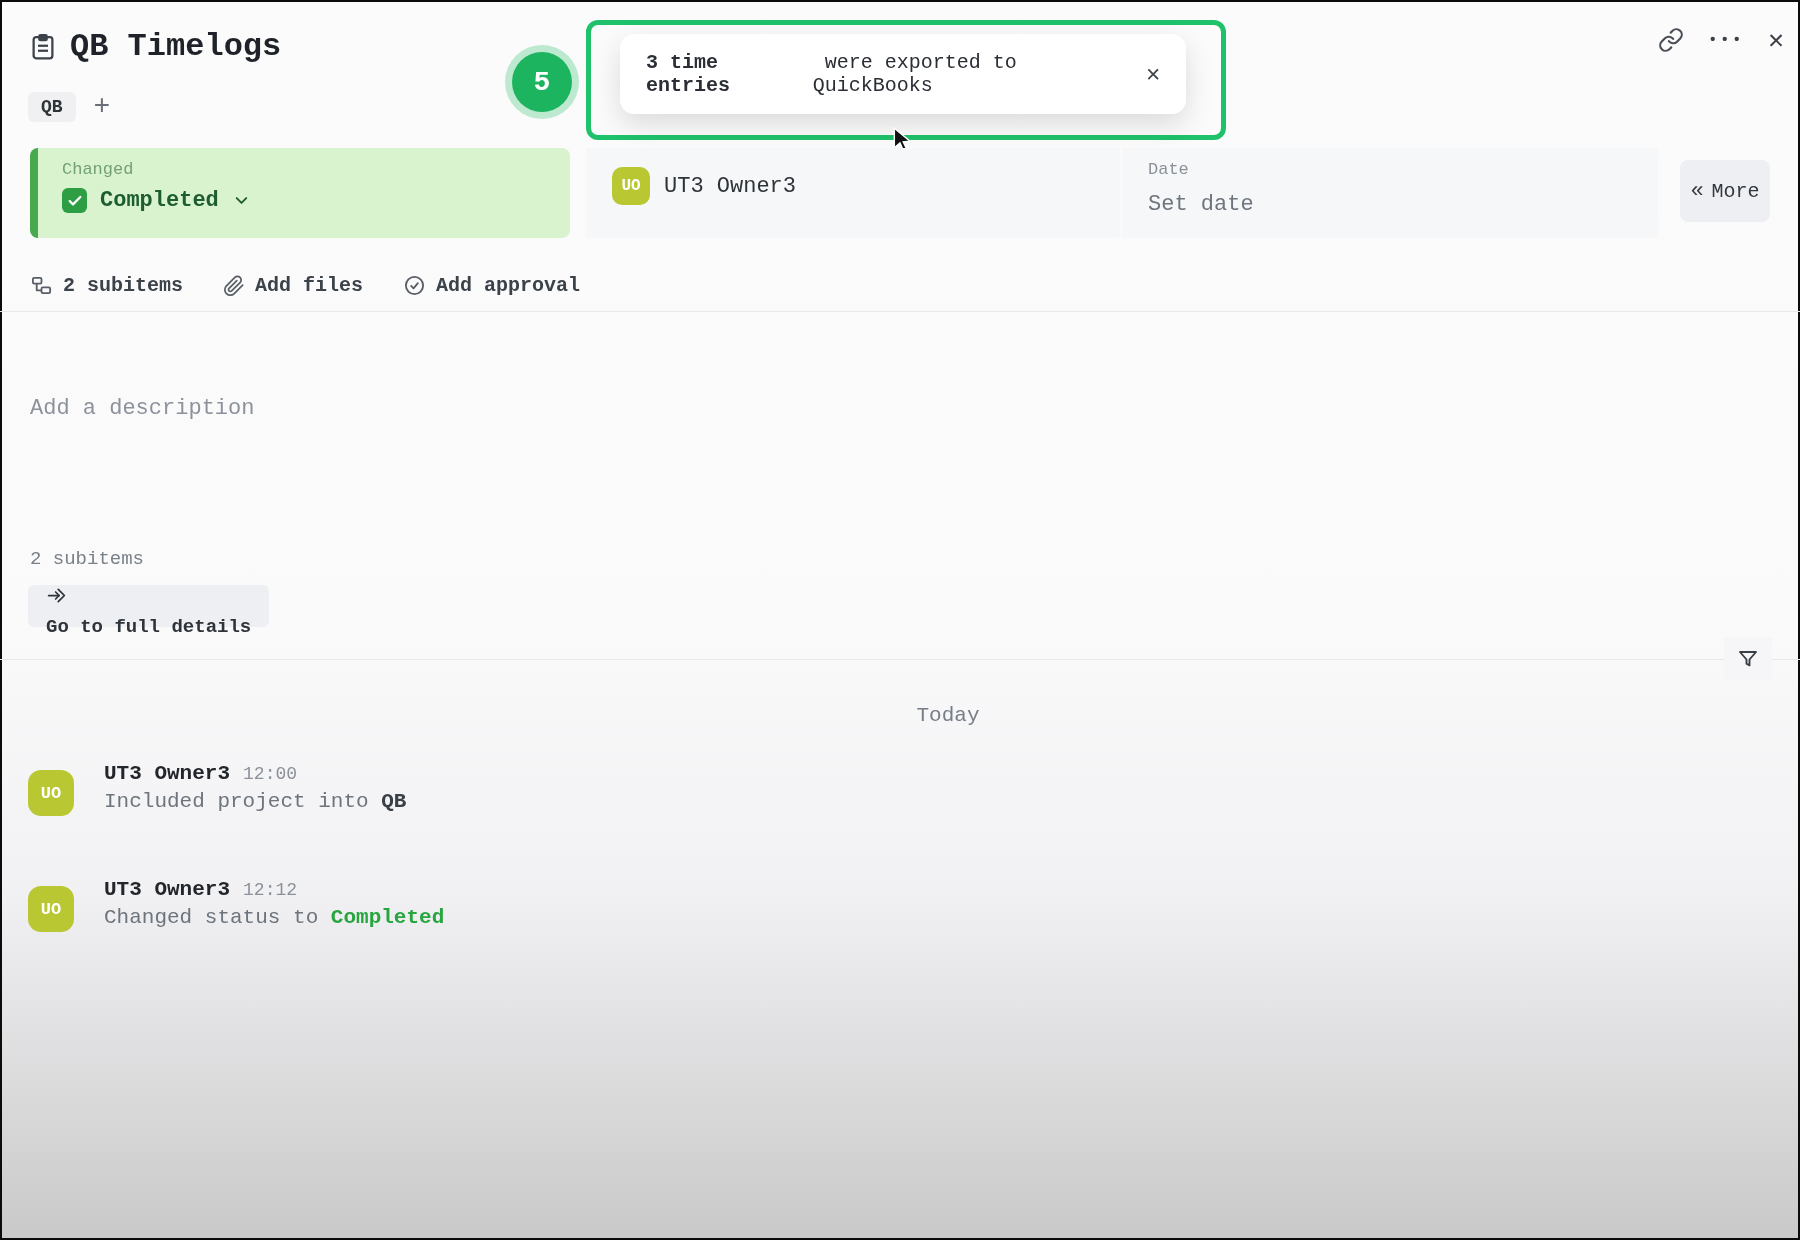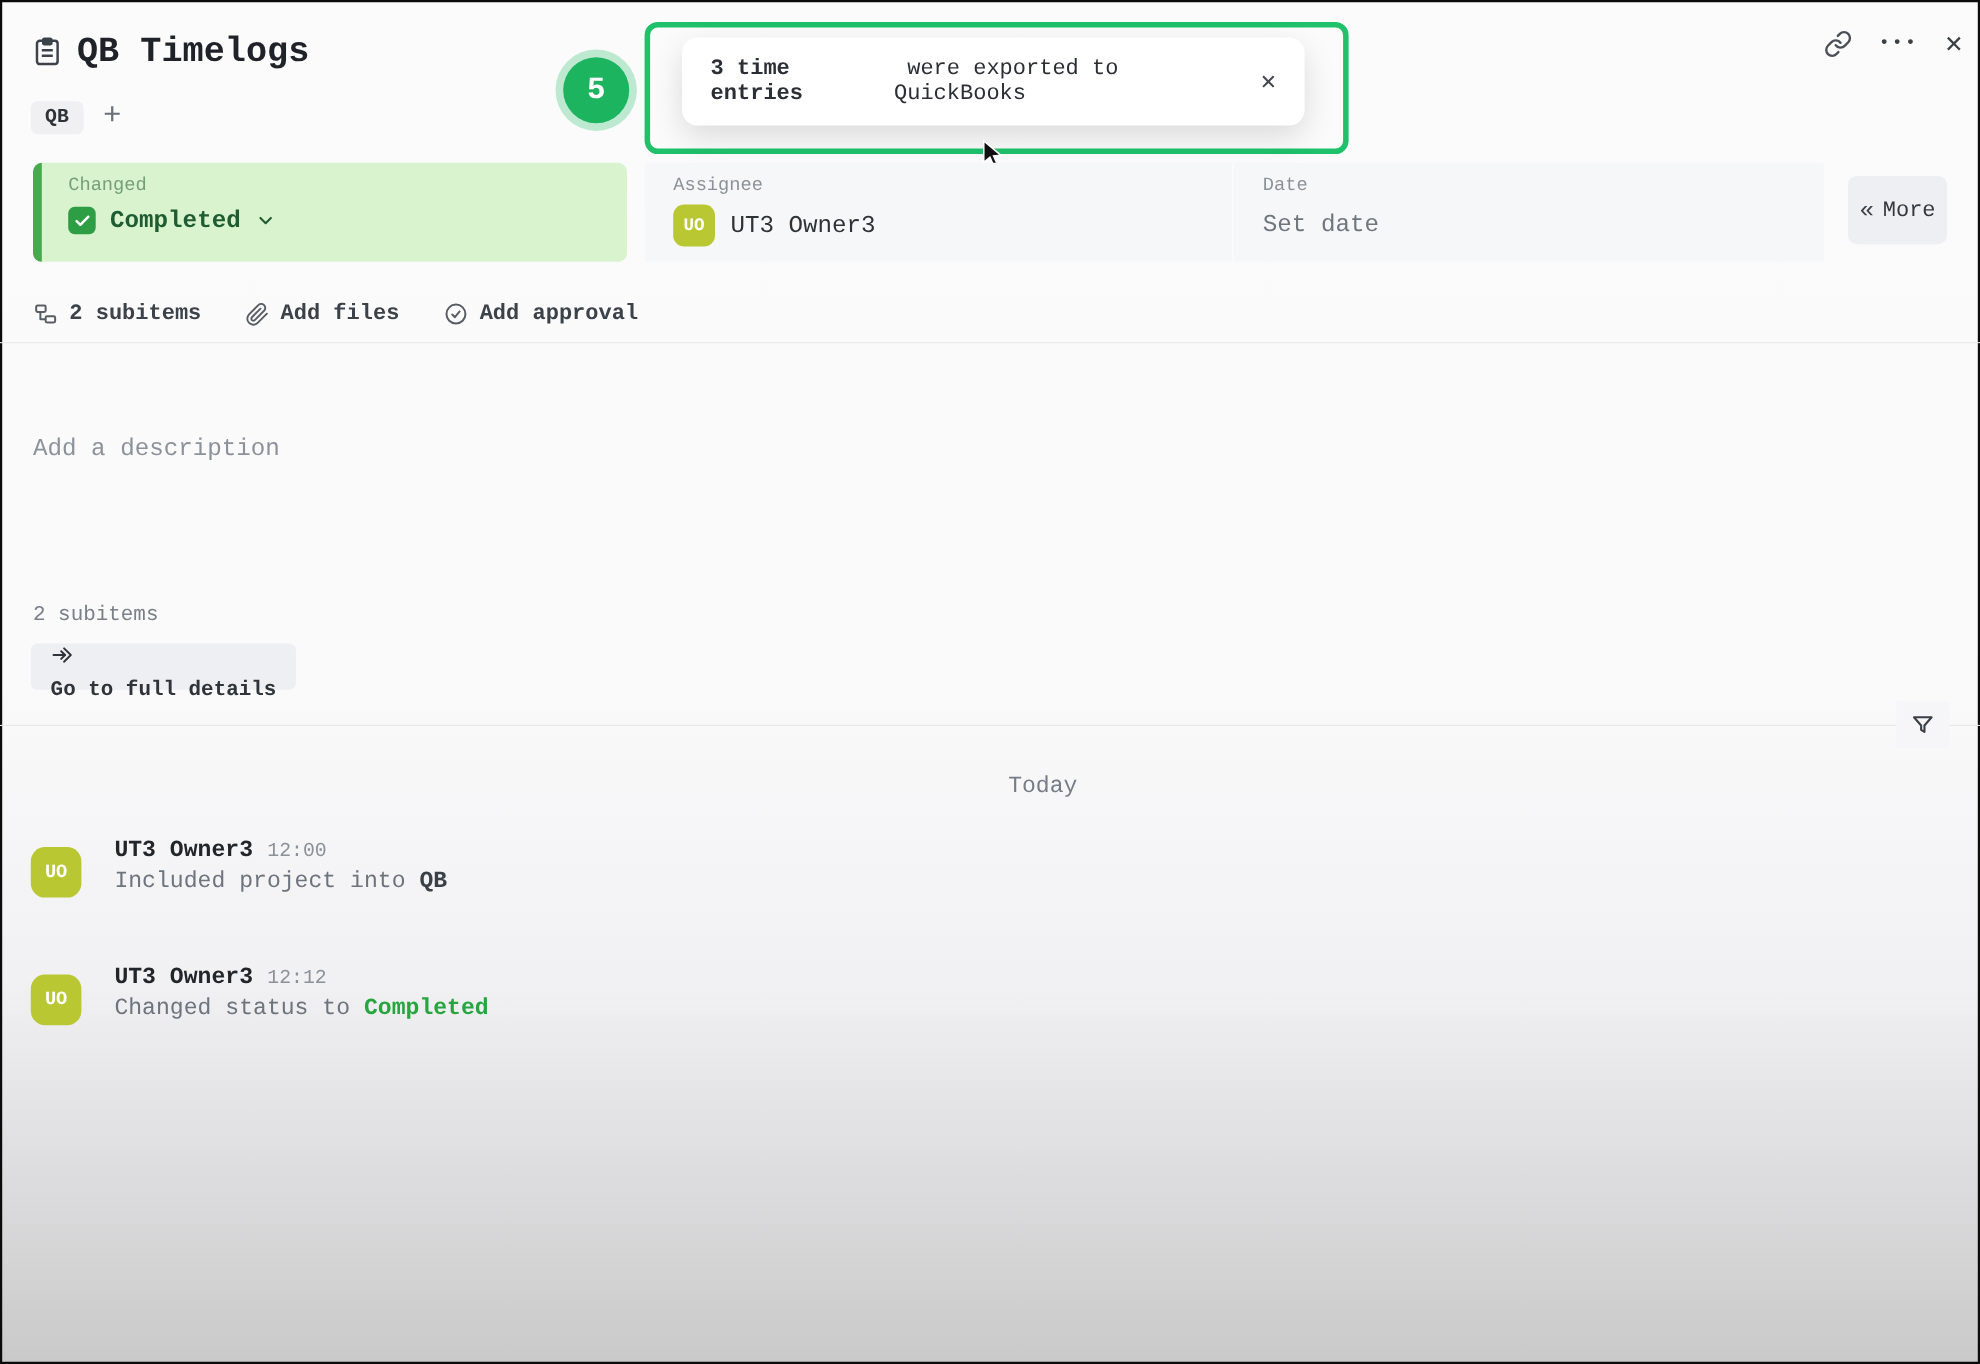--- a/index.html
+++ b/index.html
@@ -137,21 +137,20 @@
           </svg>
       </span>
       <span class="status-text">Completed</span>
       <svg width="19" height="19" viewBox="0 0 24 24" fill="none" stroke="#1e5c31" stroke-width="2.4" stroke-linecap="round" stroke-linejoin="round">
           <polyline points="6 9 12 15 18 9"></polyline>
         </svg>
     </div>
   </div>
 
   <div class="field field-assignee">
-    <div class="f-label">Assignee</div>
     <div class="assignee-val">
       <span class="avatar-sm">UO</span>
       <span class="assignee-name">UT3 Owner3</span>
     </div>
   </div>
 
   <div class="field field-date">
     <div class="f-label">Date</div>
     <div class="date-val">Set date</div>
   </div>

